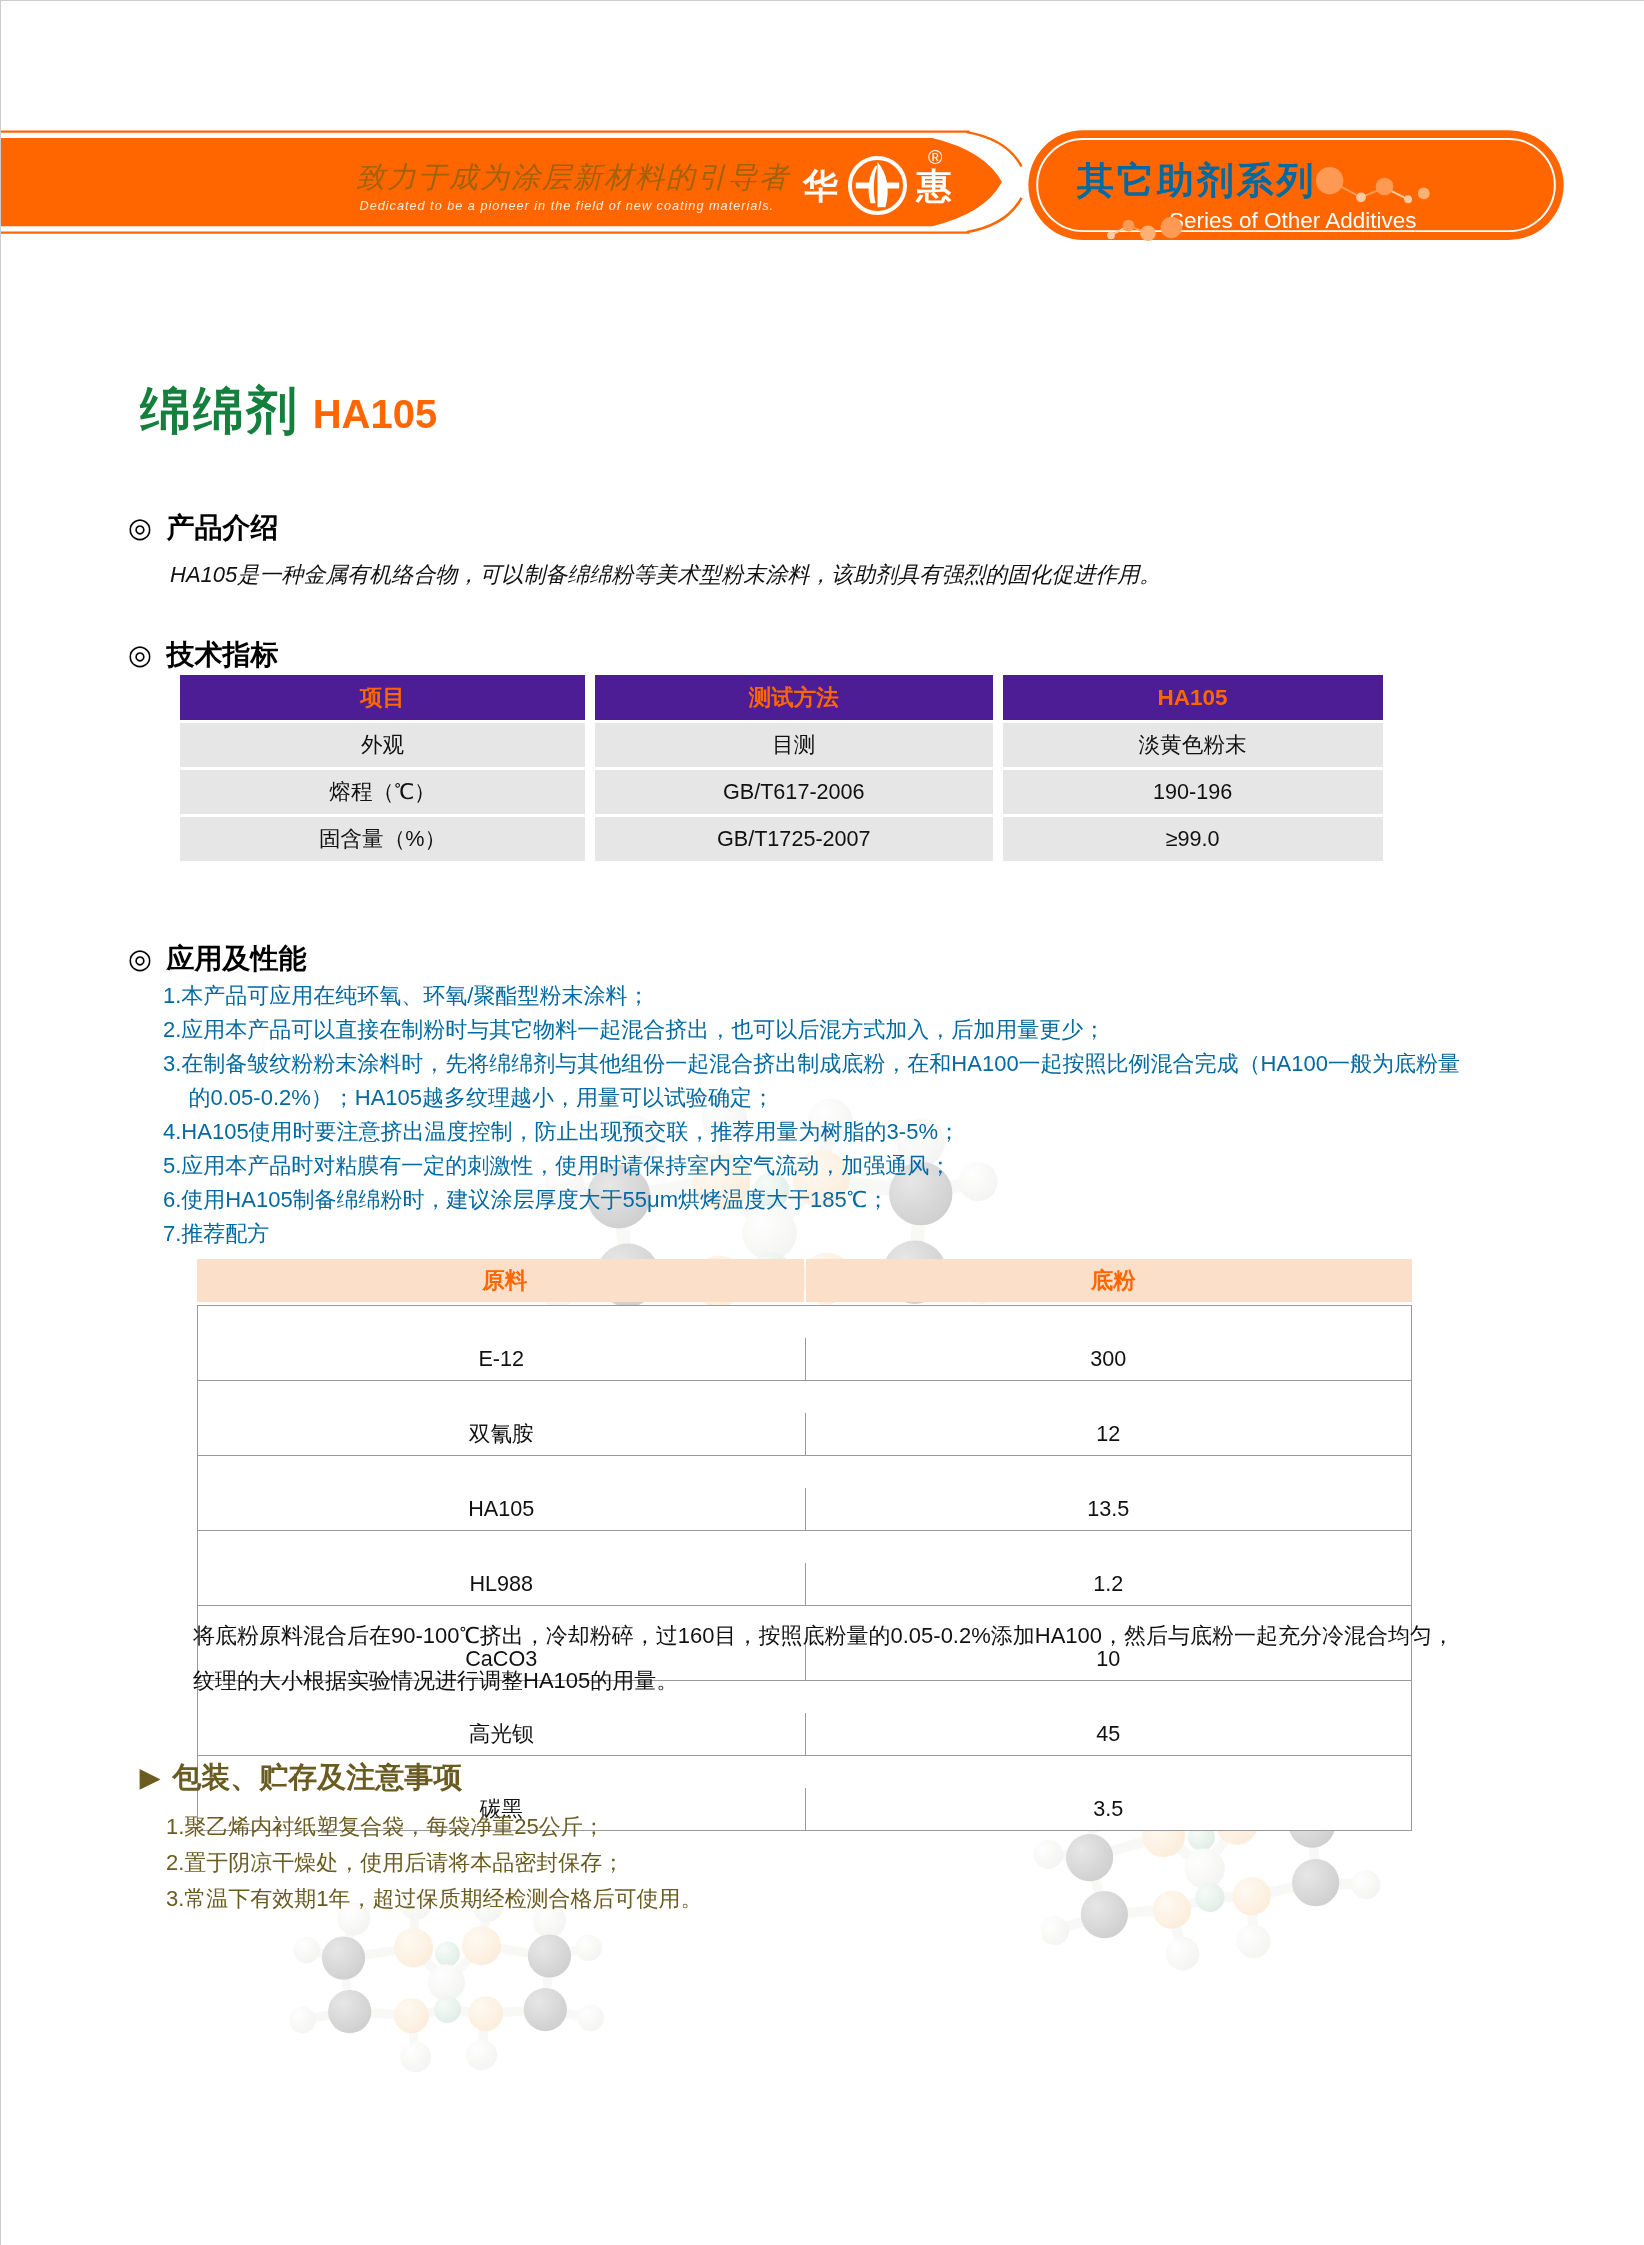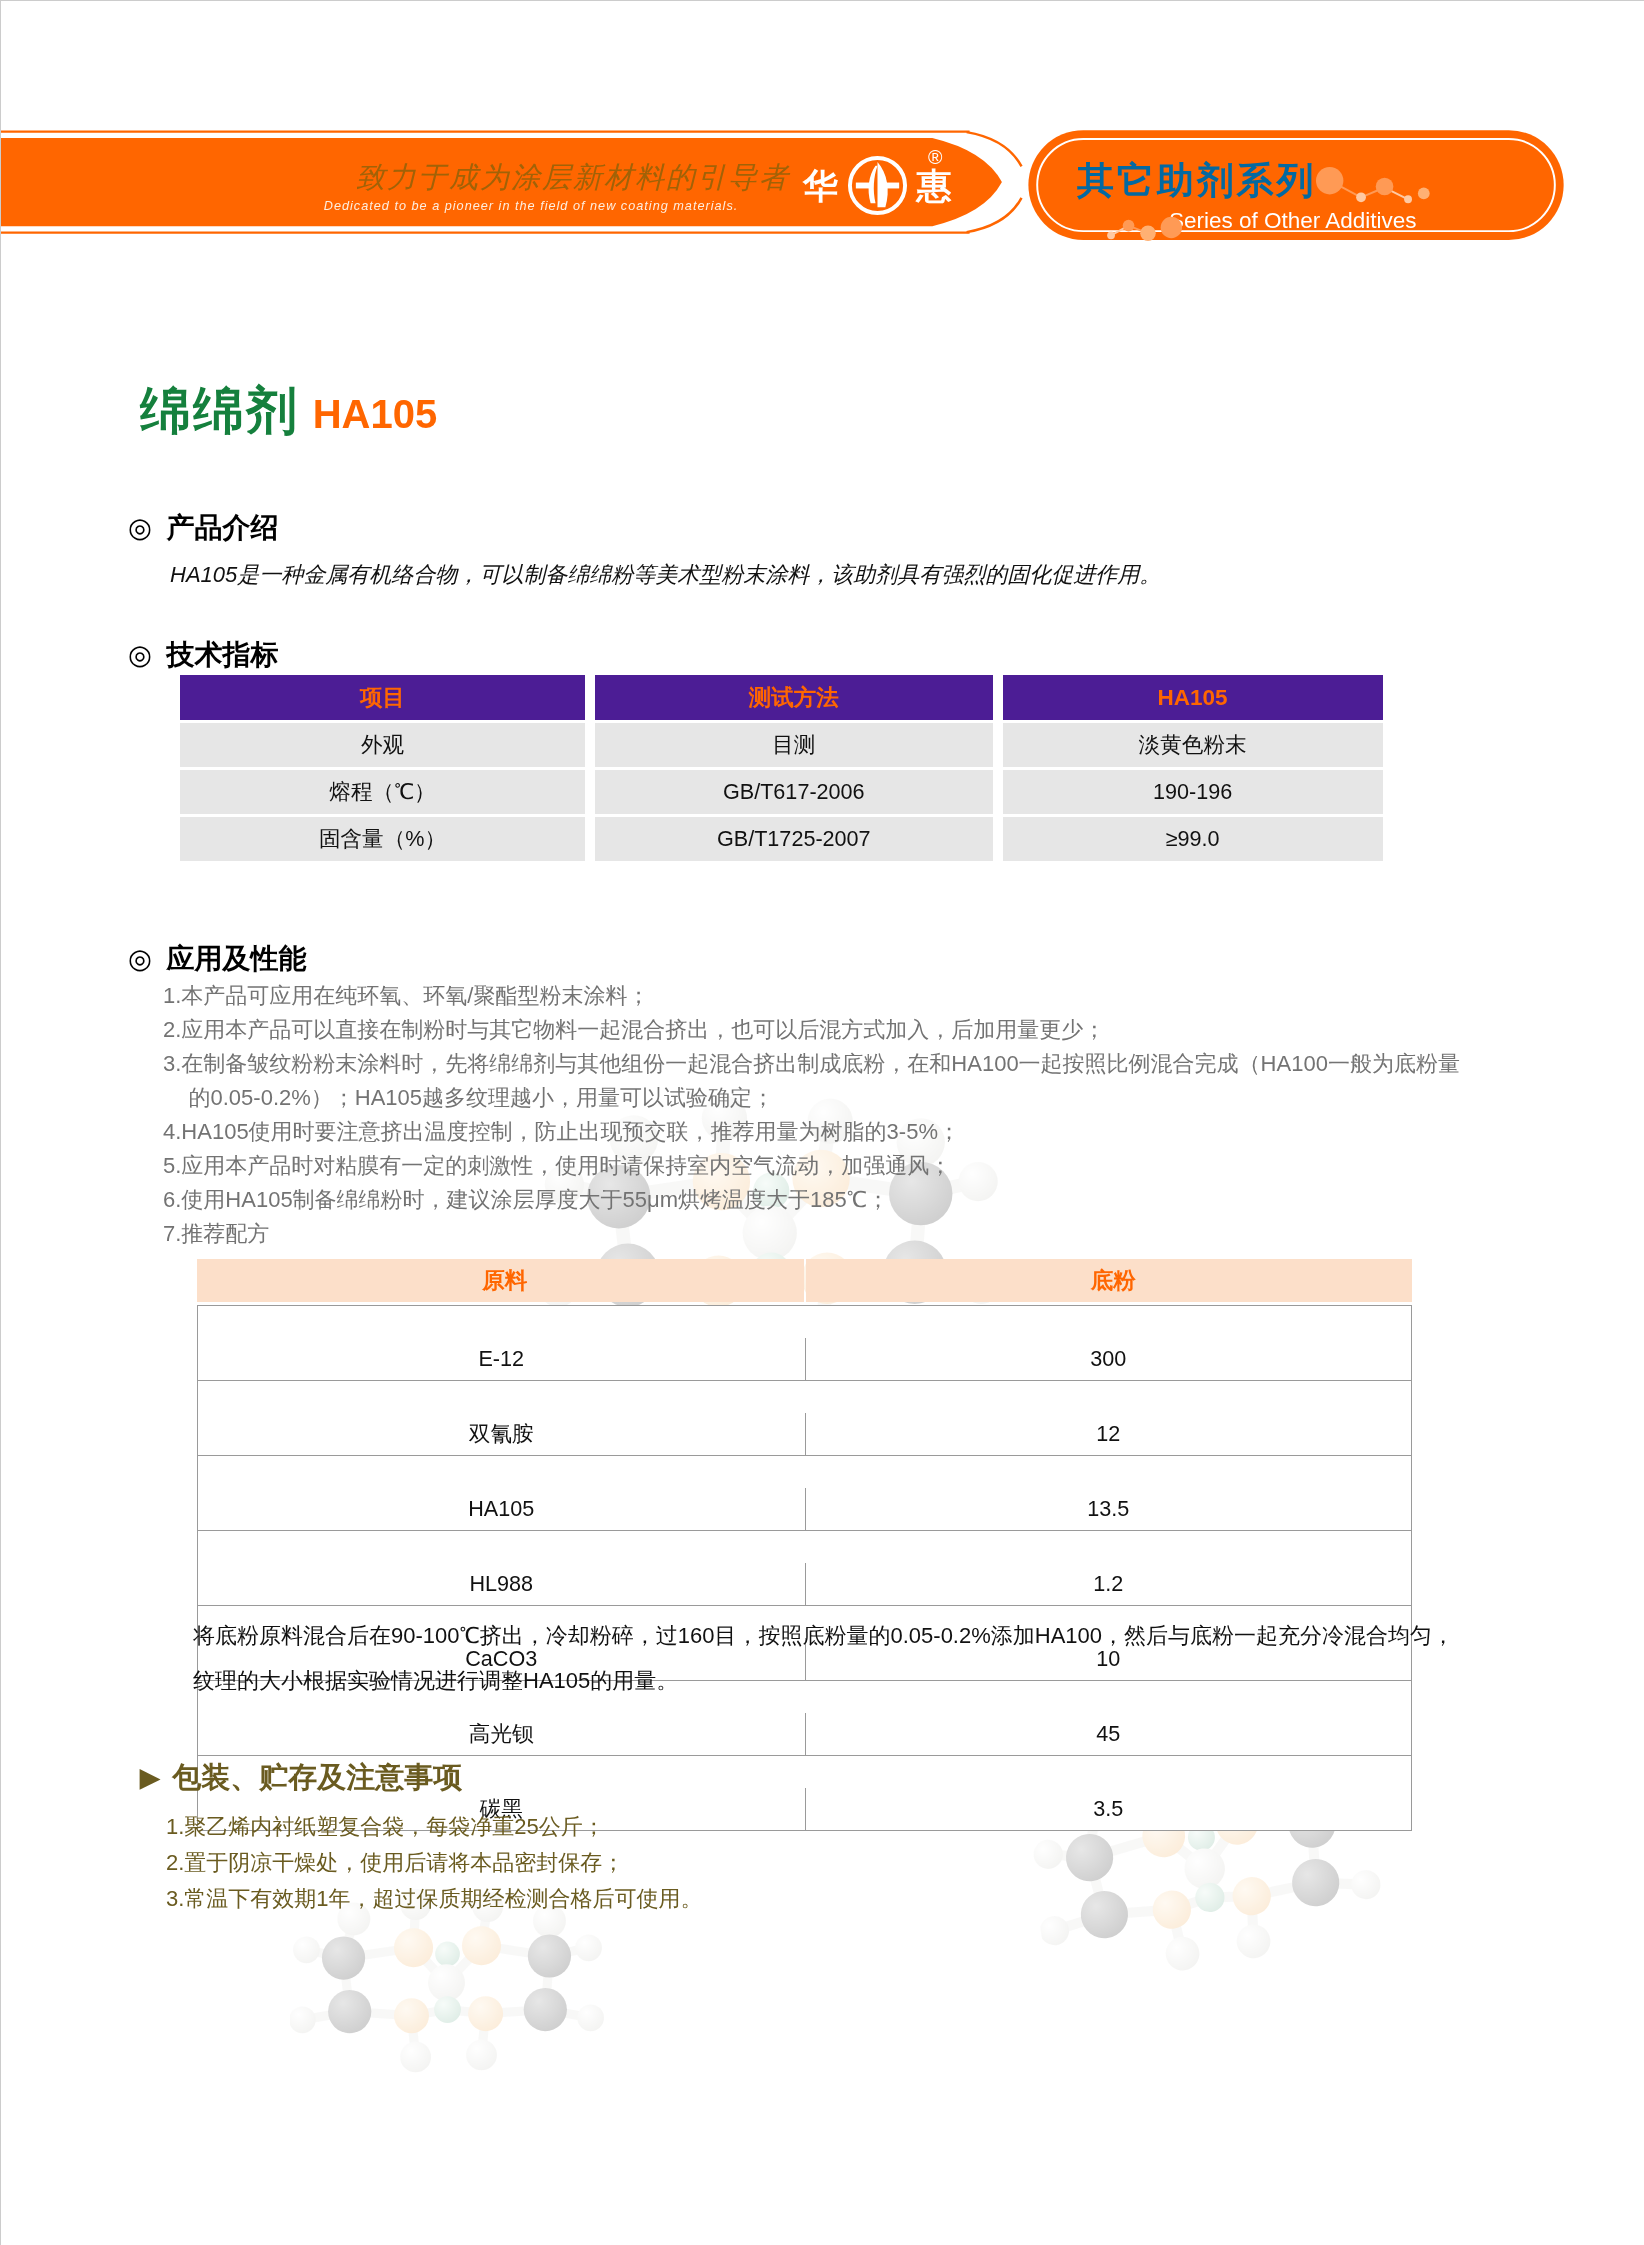--- a/index.html
+++ b/index.html
@@ -5,21 +5,21 @@
   html,body{margin:0;padding:0;background:#ffffff;}
   .page{
     position:relative;width:1645px;height:2246px;background:#ffffff;
     font-family:"Liberation Sans",sans-serif;overflow:hidden;
     box-sizing:border-box;border:1px solid #cccccc;
   }
   
   .band-svg{position:absolute;left:0;top:128px;width:1645px;height:118px;z-index:2;}
   .slogan-cn{position:absolute;left:245px;top:157px;width:544px;text-align:right;
     font-size:29px;color:#a16207;font-style:italic;letter-spacing:2px;z-index:3;}
-  .slogan-en{position:absolute;left:258px;top:198px;width:544px;text-align:center;
+  .slogan-en{position:absolute;left:229px;top:198px;width:544px;text-align:right;
     font-size:12.7px;letter-spacing:1px;color:#ffeede;font-style:italic;z-index:3;}
   .logo{position:absolute;left:802px;top:149px;width:196px;height:71px;z-index:3;
     display:flex;align-items:center;gap:7.8px;color:#ffffff;}
   .logo-char{font-size:35px;font-weight:bold;line-height:1;}
   .logo-emblem{width:63px;height:63px;flex:0 0 auto;}
   .reg{position:absolute;left:125px;top:-3.9px;font-size:19.6px;color:#ffffff;}
   .series-cn{position:absolute;left:1076px;top:155px;font-size:37px;font-weight:bold;
     color:#0369a1;letter-spacing:2.9px;z-index:3;}
   .series-en{position:absolute;left:1168px;top:207px;font-size:22.5px;color:#ffffff;z-index:3;}
   .dots1{position:absolute;left:1313px;top:163px;z-index:3;}
@@ -36,21 +36,21 @@
     font-size:22px;color:#111111;z-index:2;font-style:italic;}
   
   .spec-table{position:absolute;left:179px;top:674px;z-index:2;
     display:grid;grid-template-columns:405px 398px 380px;gap:2.9px 9.8px;}
   .spec-table .h{background:#4c1d95;color:#ff6600;font-weight:bold;height:45px;
     display:flex;align-items:center;justify-content:center;font-size:22.5px;}
   .spec-table .c{background:#e6e6e6;color:#111111;height:44px;
     display:flex;align-items:center;justify-content:center;font-size:21.6px;}
   
   .app-list{position:absolute;left:162px;top:978px;width:1309px;z-index:2;
-    font-size:22px;color:#737373;line-height:34px;}
+    font-size:22px;color:#0369a1;line-height:34px;}
   .app-list .item{padding-left:25.5px;text-indent:-25.5px;}
   
   .formula-table{position:absolute;left:196px;top:1258px;width:1215px;z-index:2;}
   .formula-head{display:grid;grid-template-columns:1fr 1fr;gap:0 2px;}
   .formula-head .fh{background:#fcdfc9;color:#ff6600;font-weight:bold;font-size:22.5px;
     height:43px;display:flex;align-items:center;justify-content:center;padding-left:9px;}
   .formula-body{margin-top:2.9px;border:1px solid #9a9a9a;background:#ffffff;}
   .frow{display:grid;grid-template-columns:1fr 1fr;border-top:1px solid #9a9a9a;}
   .frow:first-child{border-top:none;}
   .fcell{height:42px;display:flex;align-items:center;justify-content:center;

